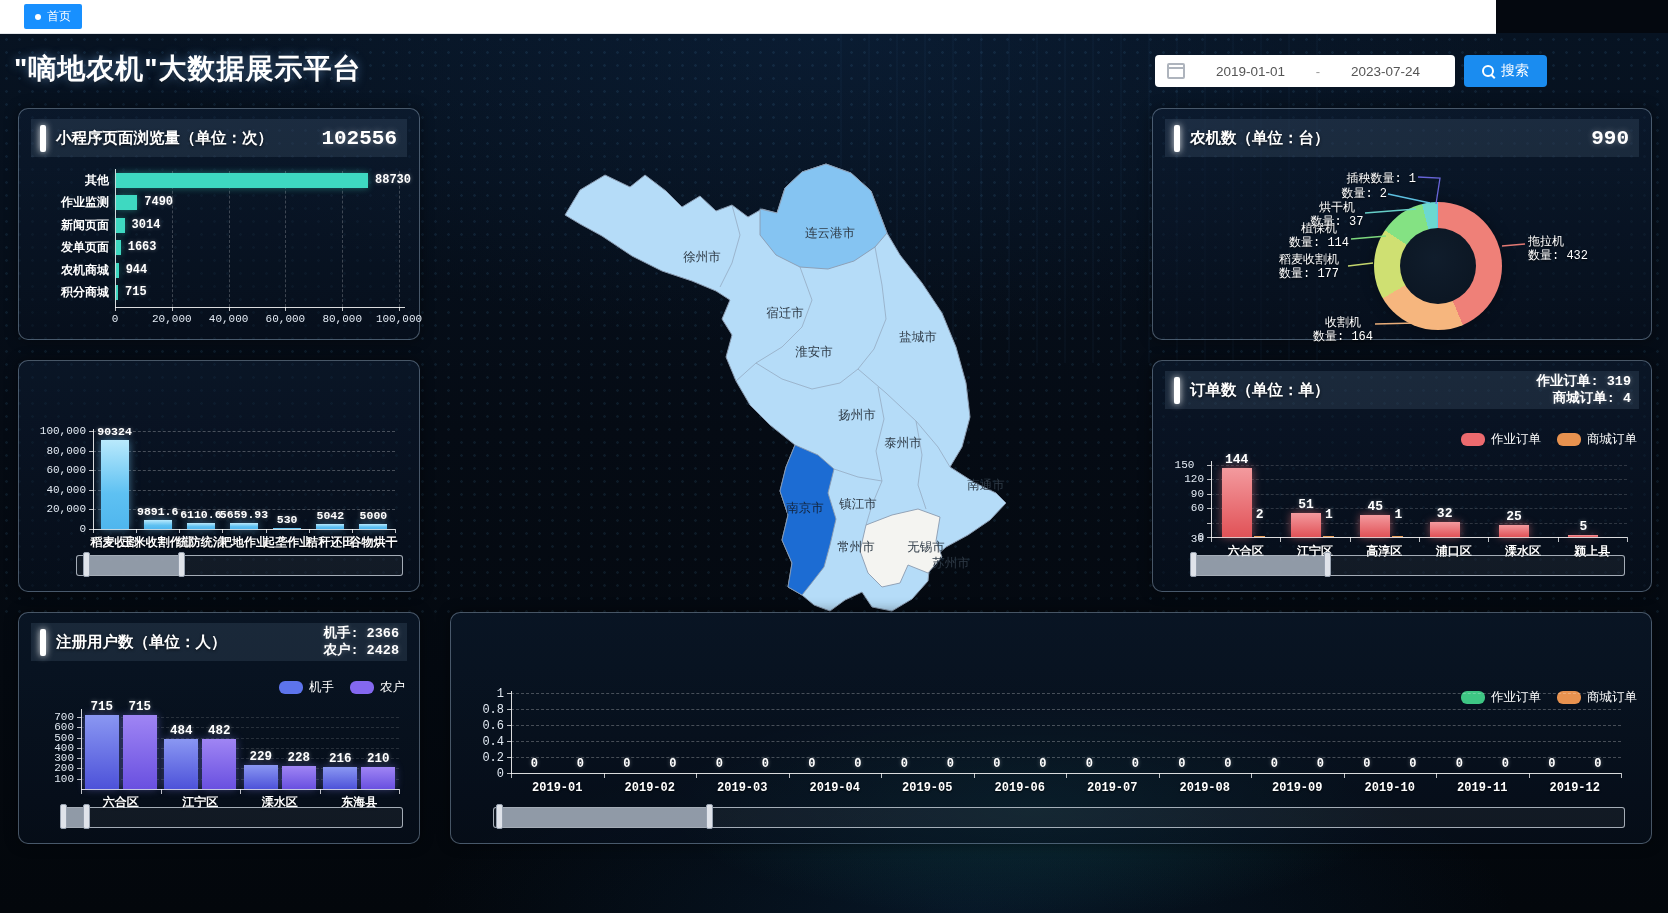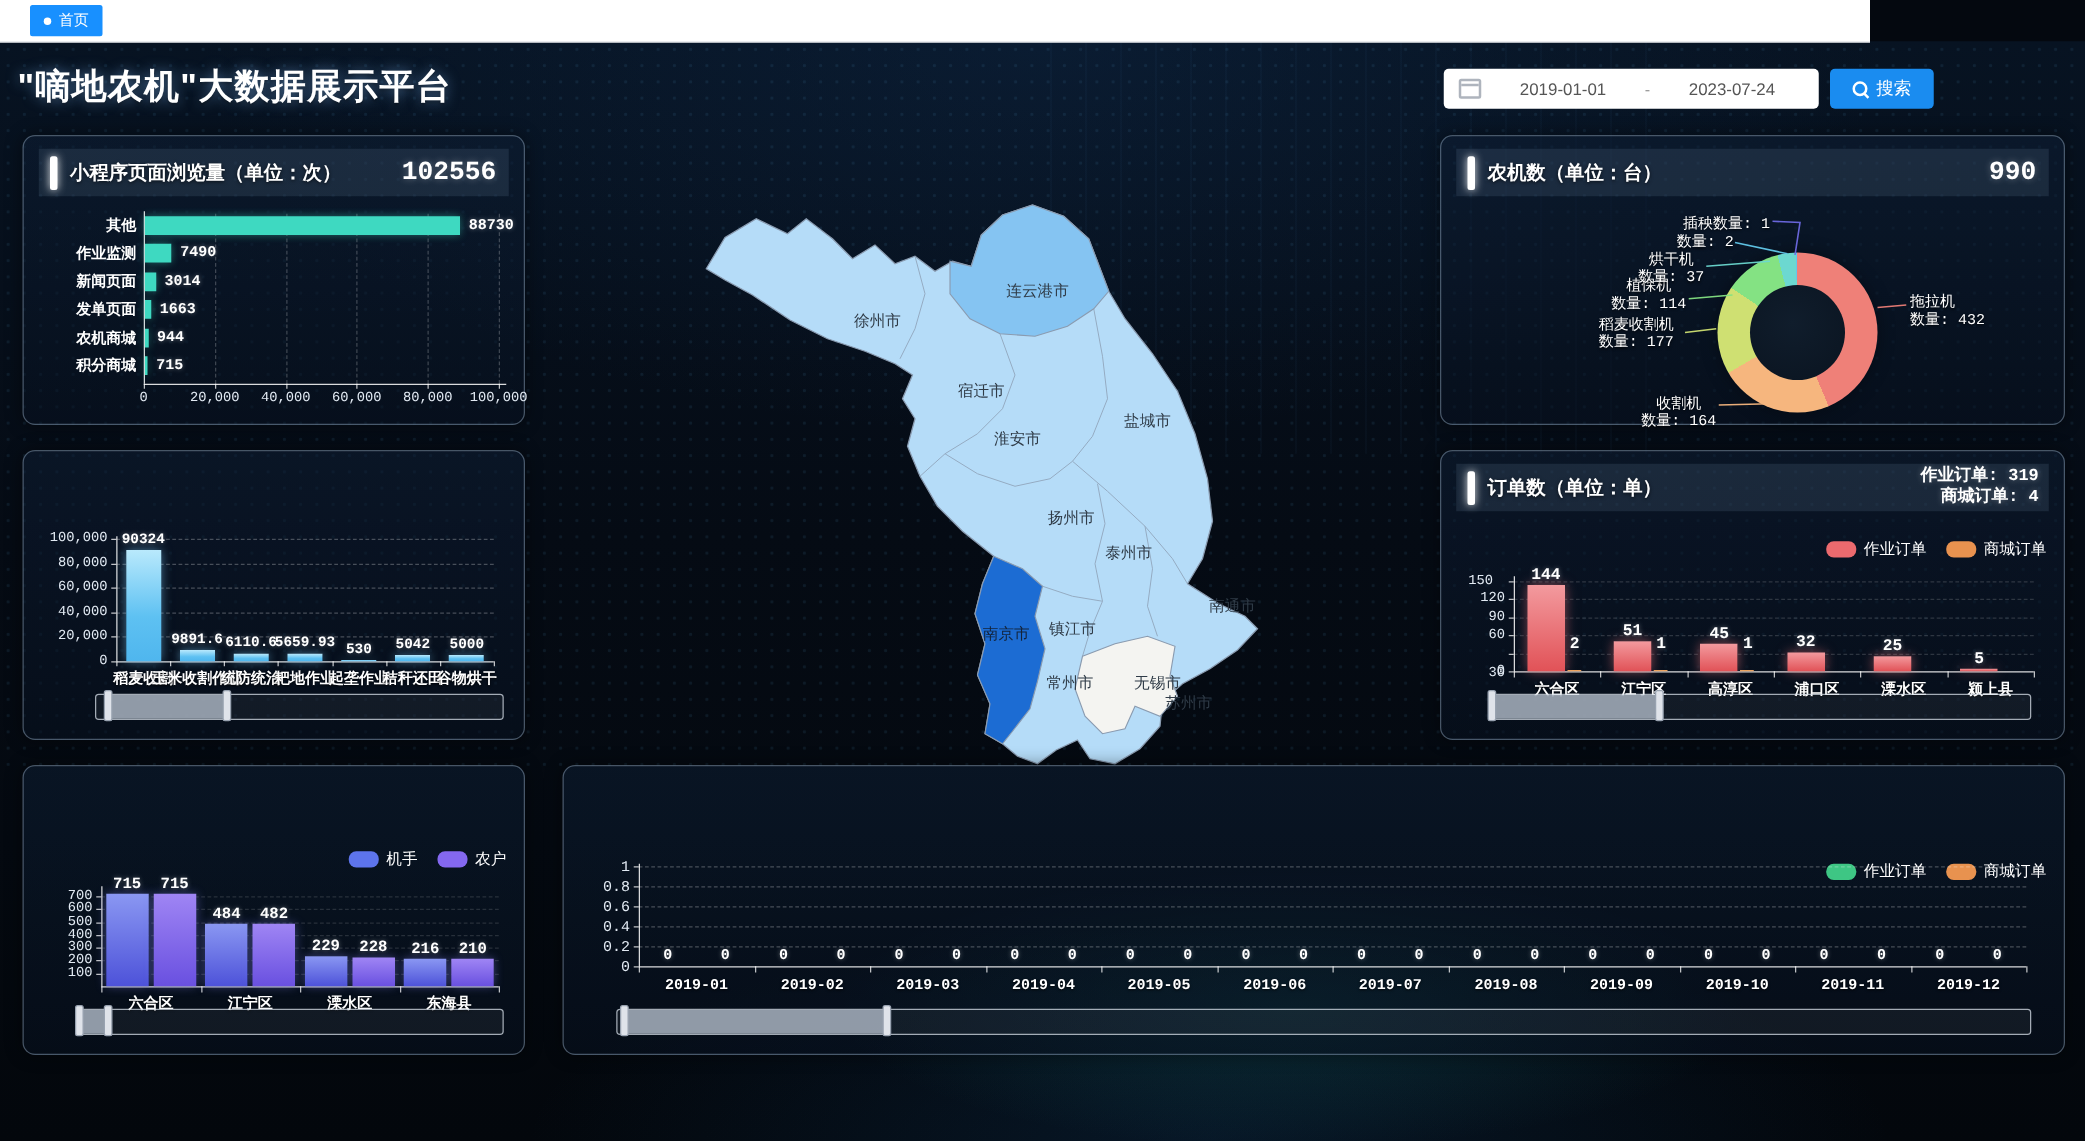--- a/index.html
+++ b/index.html
@@ -251,20 +251,28 @@
       <div class="dz" style="left: 45px; top: 136px; width: 325px;">
         <div class="dz-sel" style="left: 3%; width: 29%;">
           <div class="dz-handle h-left"></div>
           <div class="dz-handle h-right"></div>
         </div>
       </div>
     </div>
 </div>
 
 <div class="panel" style="left:18px;top:612px;width:400px;height:230px">
+  <div class="panel-header">
+    <span class="accent"></span>
+    <span class="panel-title">注册用户数（单位：人）</span>
+    <div class="panel-stats">
+      <div>机手: 2366</div>
+      <div>农户: 2428</div>
+    </div>
+  </div>
   <div class="chart" id="c-us">
       <div class="legend" style="top: 8px; right: 2px;">
         <div class="litem">
           <div class="lsw" style="background: rgb(93, 116, 236);"></div>
           <div class="llb">机手</div>
         </div>
         <div class="litem">
           <div class="lsw" style="background: rgb(132, 104, 240);"></div>
           <div class="llb">农户</div>
         </div>

